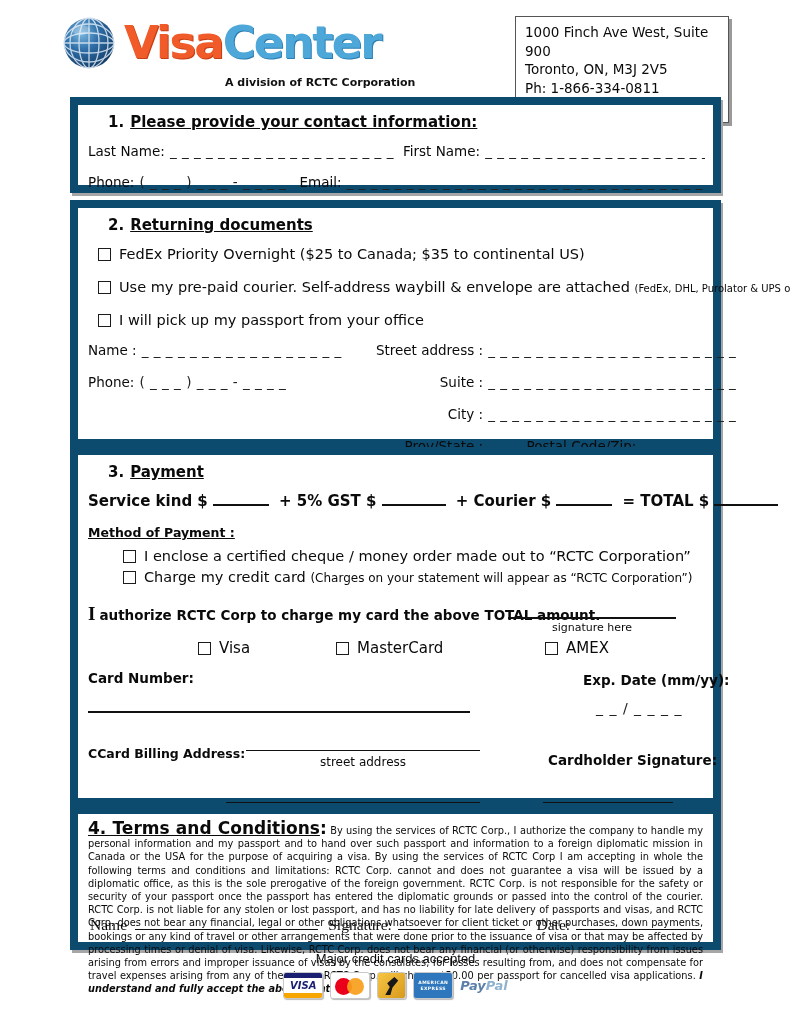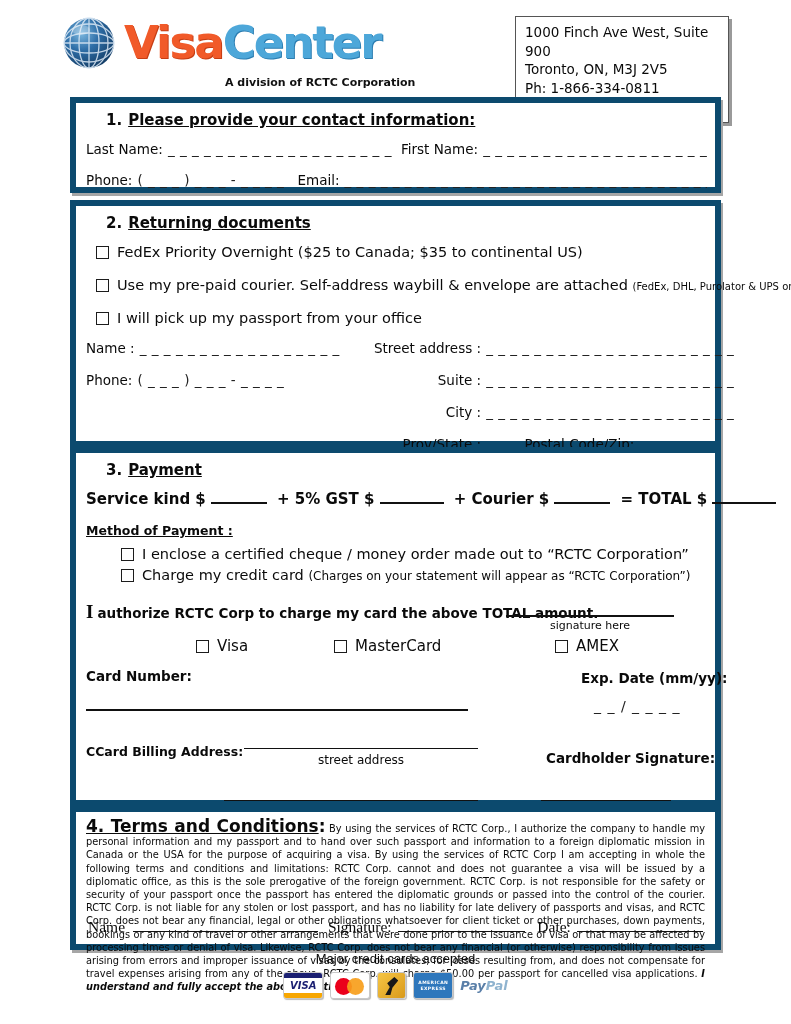--- a/index.html
+++ b/index.html
@@ -18,21 +18,21 @@
   .logo-center { color:#4da7d9; text-shadow:1px 1px 0 #2b7db1; }
   .tagline { position:absolute; left:163px; top:60px; font-size:11px; font-weight:bold; color:#111; }
   .addr-box {
     position:absolute; left:515px; top:16px; width:214px;
     border:1px solid #555; box-shadow:3px 3px 0 #9a9a9a;
     background:#fff; padding:6px 9px; font-size:13.5px; line-height:18.5px;
   }
   
   .box {
     position:absolute; left:70px; width:651px; background:#fff;
-    border:6px solid #0c4a6e; box-shadow:2px 3px 0 #a6a6a6;
+    border:8px solid #0c4a6e; box-shadow:2px 3px 0 #a6a6a6;
   }
   .box1 { top:97px;  height:96px; }
   .box2 { top:200px; height:247px; }
   .box3 { top:447px; height:359px; }
   .box4 { top:806px; height:144px; }
   .sec-head { position:absolute; left:30px; top:8px; font-size:15px; font-weight:bold; white-space:nowrap; }
   .sec-head .t { text-decoration:underline; margin-left:6px; }
   
   .lbl { font-size:13.5px; }
   .blank { font-size:13.5px; color:#222; letter-spacing:0.5px; white-space:nowrap; }
@@ -53,21 +53,21 @@
   .payline .line { border-bottom-width:2px; margin:0 5px; }
   .method { position:absolute; left:10px; top:70px; font-size:12.5px; font-weight:bold; text-decoration:underline; }
   .opt3 { position:absolute; left:45px; font-size:14.5px; white-space:nowrap; }
   .opt3 .note { font-size:12px; }
   .auth { position:absolute; left:10px; top:148px; font-size:13.5px; font-weight:bold; white-space:nowrap; }
   .auth .bigI { font-family:"Liberation Serif", serif; font-size:19px; margin-right:4px; }
   .sigline3 { position:absolute; left:430px; top:162px; width:168px; border-bottom:2px solid #111; }
   .sighere { position:absolute; left:430px; top:166px; width:168px; text-align:center; font-size:11px; }
   .brands { position:absolute; left:0; top:184px; width:100%; font-size:15px; }
   .brand { position:absolute; white-space:nowrap; }
-  .b0 { left:120px; } .b1 { left:258px; } .b2 { left:447px;padding-left:32px; }
+  .b0 { left:120px; } .b1 { left:258px; } .b2 { left:435px;padding-left:32px; }
   .boldlbl { font-size:13.5px; font-weight:bold; white-space:nowrap; }
   .cardnum-lbl { position:absolute; left:10px; top:215px; }
   .exp-lbl { position:absolute; left:505px; top:217px; }
   .cardnum-line { position:absolute; left:10px; top:245px; width:382px; border-bottom:2px solid #111; height:13px; }
   .exp-blank { position:absolute; left:518px; top:245px; font-size:14px; letter-spacing:1px; }
   .billing-lbl { position:absolute; left:10px; top:291px; font-size:12.5px; }
   .billing-line { position:absolute; left:168px; top:283px; width:234px; border-bottom:1.8px solid #111; height:13px; }
   .street-cap { position:absolute; left:168px; top:300px; width:234px; text-align:center; font-size:12px; }
   .cardholder-lbl { position:absolute; left:470px; top:297px; }
   .billing-line2 { position:absolute; left:148px; top:335px; width:254px; border-bottom:1.8px solid #111; height:13px; }

